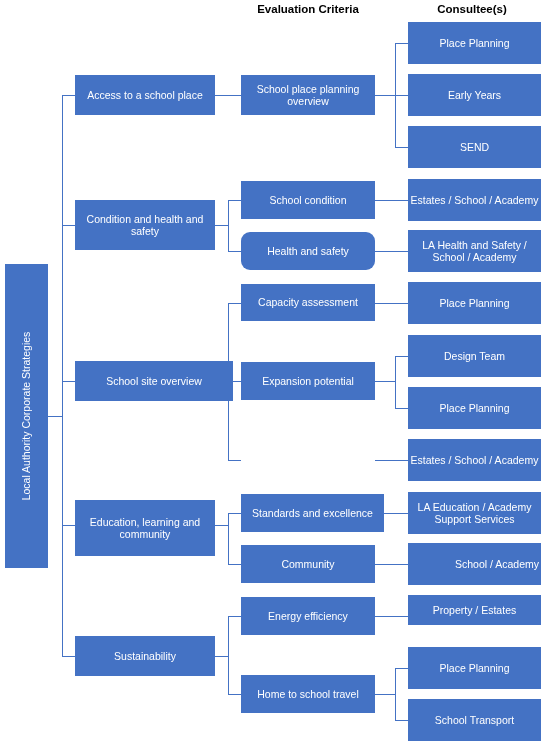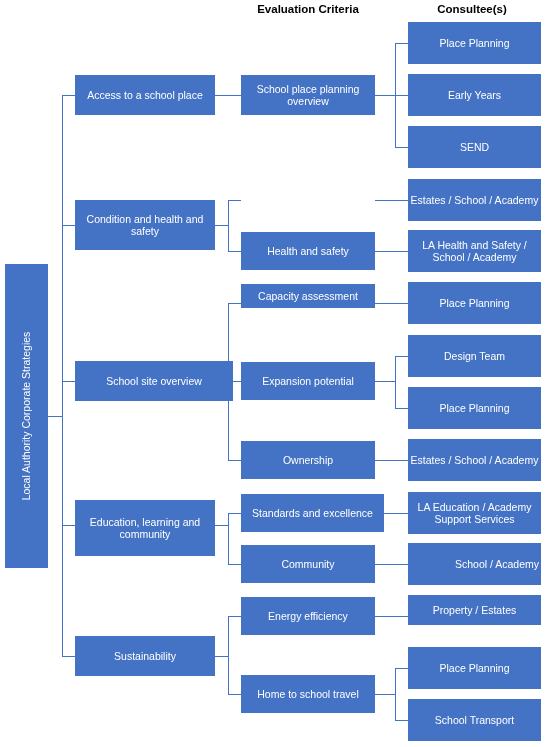--- a/index.html
+++ b/index.html
@@ -111,32 +111,32 @@
 
   <div class="conn h" style="left:215px;top:656px;width:13px;"></div>
   <div class="conn v" style="left:228px;top:616px;height:78px;"></div>
   <div class="conn h" style="left:228px;top:616px;width:13px;"></div>
   <div class="conn h" style="left:228px;top:694px;width:13px;"></div>
 
   <div class="node" style="left:241px;top:75px;width:134px;height:40px;">
     <span>School place planning overview</span>
   </div>
 
-  <div class="node" style="left:241px;top:232px;width:134px;height:38px;">
+  <div class="node" style="left:241px;top:181px;width:134px;height:38px;">
+    <span>School condition</span>
+  </div>
+  <div class="node" style="left:241px;top:232px;width:134px;height:38px;border-radius:9px;">
     <span>Health and safety</span>
   </div>
 
-  <div class="node" style="left:241px;top:284px;width:134px;height:24px;">
+  <div class="node" style="left:241px;top:284px;width:134px;height:37px;">
     <span>Capacity assessment</span>
   </div>
   <div class="node" style="left:241px;top:362px;width:134px;height:38px;">
     <span>Expansion potential</span>
-  </div>
-  <div class="node" style="left:241px;top:441px;width:134px;height:38px;">
-    <span>Ownership</span>
   </div>
 
   <div class="node" style="left:241px;top:494px;width:143px;height:38px;">
     <span>Standards and excellence</span>
   </div>
   <div class="node" style="left:241px;top:545px;width:134px;height:38px;">
     <span>Community</span>
   </div>
 
   <div class="node" style="left:241px;top:597px;width:134px;height:38px;">

